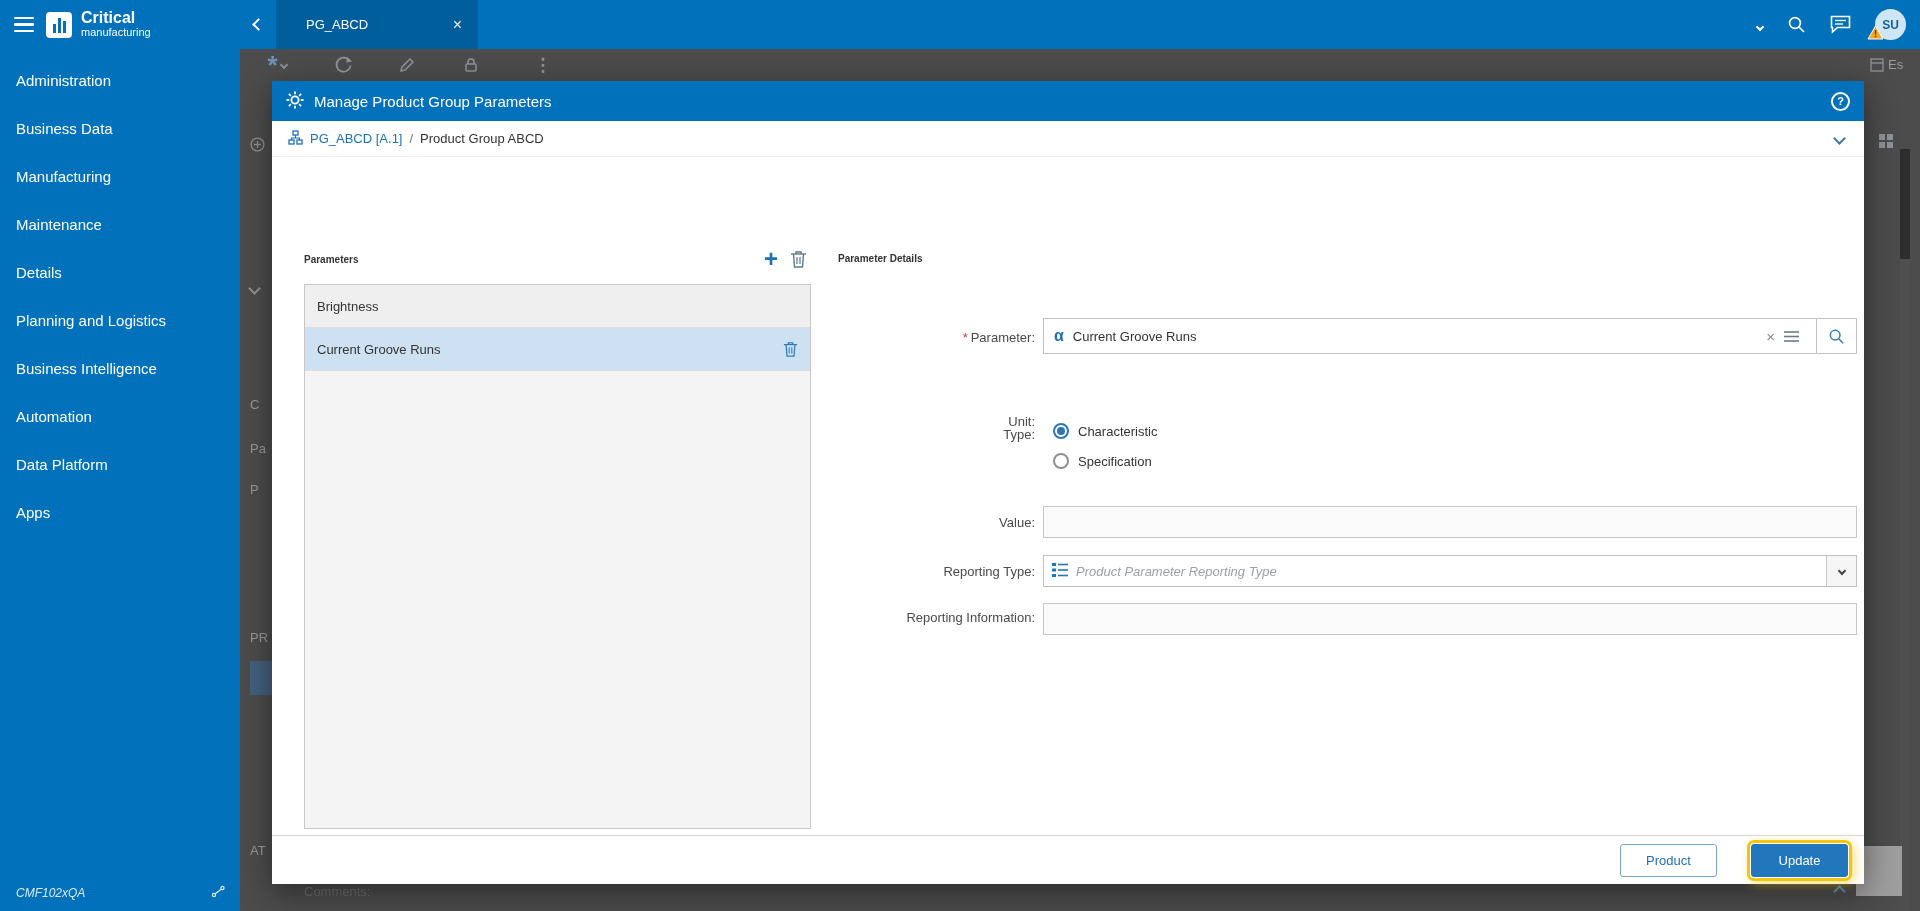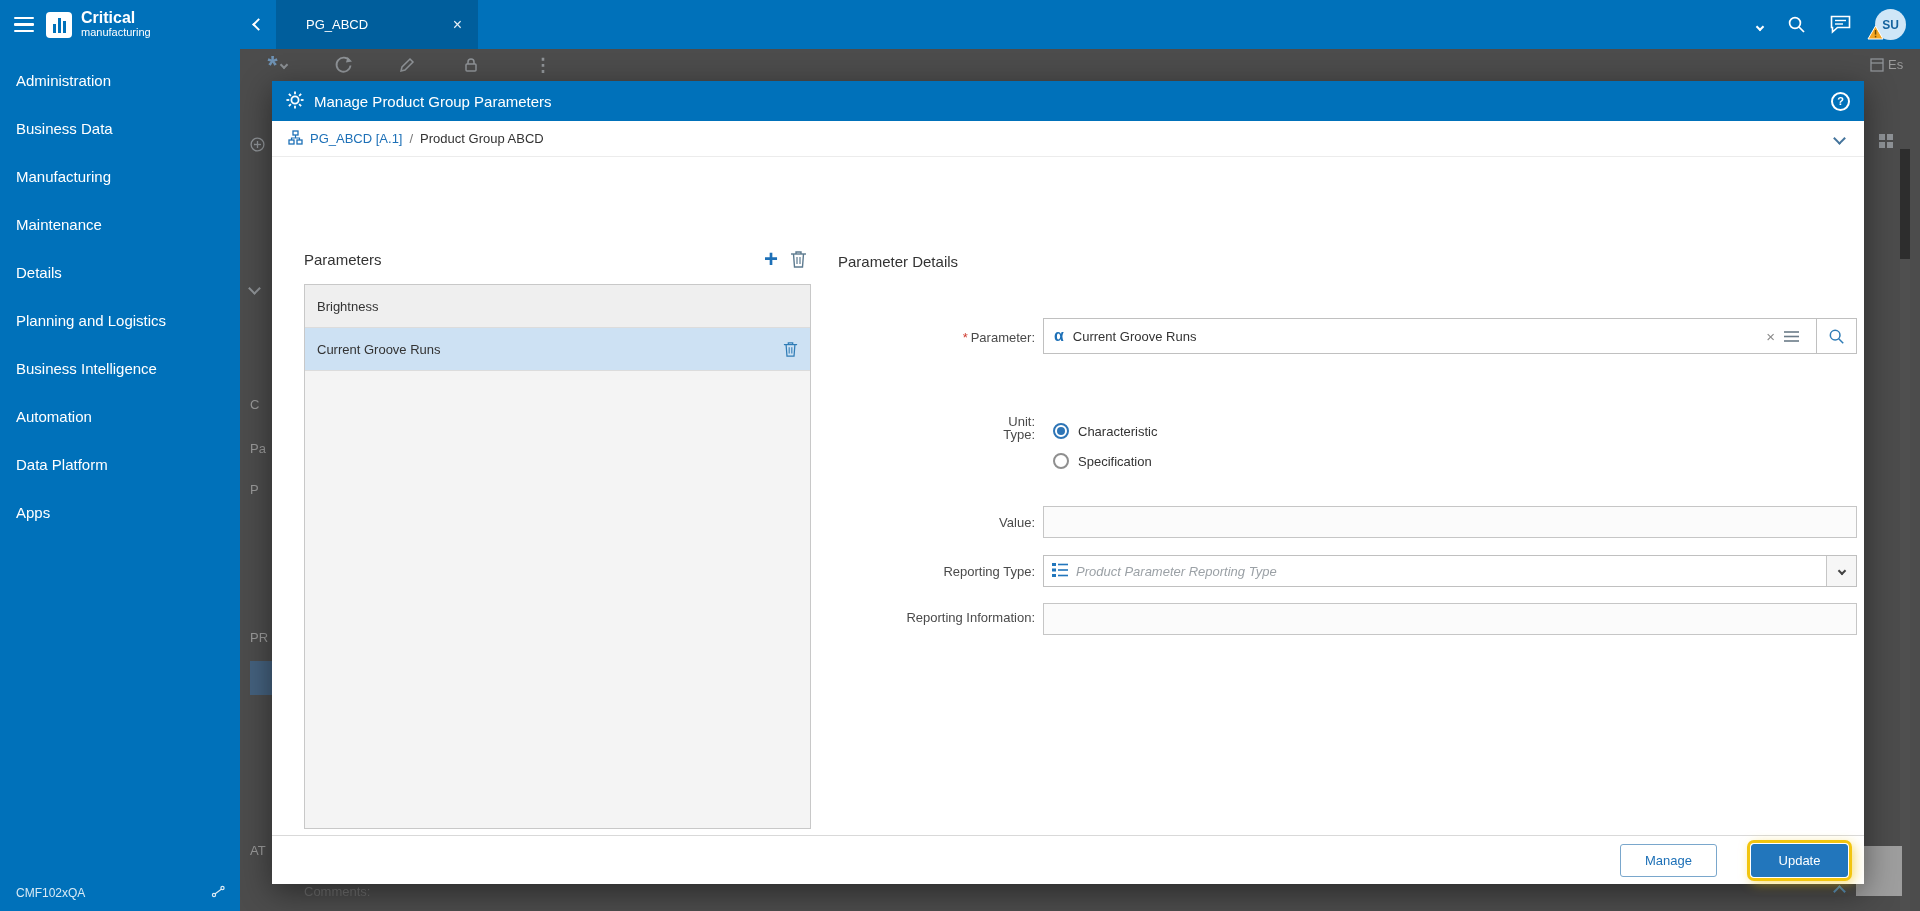--- a/index.html
+++ b/index.html
@@ -25,21 +25,21 @@
   .avatar .warn { position:absolute; left:-8px; bottom:-3px; }
   .chev { display:inline-block; width:9px; height:9px; border-right:2px solid currentColor; border-bottom:2px solid currentColor; }
   .chev.down { transform:rotate(45deg); }
   .chev.up { transform:rotate(-135deg); }
   .chev.left { transform:rotate(135deg); }
   .chev.small { width:6px; height:6px; }
 
   
   .sidebar { position:absolute; top:49px; left:0; width:240px; height:862px; background:#0071BA; z-index:60; padding-top:7px; }
   .nav-item { height:48px; display:flex; align-items:center; padding-left:16px; color:#fff; font-size:15px; cursor:pointer; }
-  .side-footer { position:absolute; bottom:10px; left:16px; right:14px; display:flex; align-items:center; justify-content:space-between; color:rgba(255,255,255,.85); font-size:12px; }
+  .side-footer { position:absolute; bottom:10px; left:16px; right:14px; display:flex; align-items:center; justify-content:space-between; color:rgba(255,255,255,.85); font-size:12px;font-style:italic; }
 
   
   .content { position:absolute; top:49px; left:240px; width:1680px; height:862px; background:#fff; }
   .dim-overlay { position:absolute; inset:0; background:rgba(0,0,0,0.70); z-index:30; }
   .bgdetail { position:absolute; inset:0; z-index:35; font-size:13px; color:#9a9a9a; }
   .bgtool { position:absolute; top:2px; width:30px; height:28px; display:flex; align-items:center; justify-content:center; color:#909498; }
   .frag { position:absolute; left:10px; color:#9a9a9a; font-size:13px; }
   .vscroll { position:absolute; left:1660px; top:100px; bottom:0; width:10px; background:#4f4f4f; }
   .vscroll .thumb { position:absolute; top:0; left:0; width:10px; height:110px; background:#2d2d2d; }
   .gray-square { position:absolute; left:1856px; top:846px; width:46px; height:50px; background:#9e9e9e; z-index:40; }
@@ -50,21 +50,21 @@
   .m-title { font-size:15px; }
   .m-help { margin-left:auto; width:19px; height:19px; border:2px solid #fff; border-radius:50%; font-size:11px; font-weight:bold; display:flex; align-items:center; justify-content:center; cursor:pointer; }
   .m-breadcrumb { height:36px; display:flex; align-items:center; gap:7px; padding:0 16px; border-bottom:1px solid #ececec; }
   .bc-link { color:#1d70b7; cursor:pointer; }
   .bc-sep { color:#777; }
   .bc-cur { color:#333; }
   .bc-collapse { margin-left:auto; color:#44749c; cursor:pointer; padding-right:4px; }
   .m-body { position:relative; height:727px; }
 
   .params-head { position:absolute; left:32px; top:88px; width:507px; display:flex; align-items:center; }
-  .params-title, .details-title { font-size:15px; color:#333; }
+  .params-title, .details-title { font-size:10px; color:#333;font-weight:bold; }
   .icon-btn { cursor:pointer; display:flex; align-items:center; justify-content:center; }
   .plus-btn { margin-left:auto; color:#1d70b7; font-size:24px; font-weight:bold; width:28px; }
   .trash-head { color:#5c7a8f; width:26px; }
   .plist { position:absolute; left:32px; top:127px; width:507px; height:545px; border:1px solid #c8c8c8; background:#f4f4f4; }
   .plist-row { height:43px; display:flex; align-items:center; padding:0 12px; font-size:13px; color:#333; border-bottom:1px solid #dcdcdc; background:#efefef; cursor:pointer; }
   .plist-row.selected { background:#cde1f3; }
   .plist-row .row-trash { margin-left:auto; color:#2f7cb6; }
 
   .details-title { position:absolute; left:566px; top:96px; }
   .flabel { position:absolute; width:240px; text-align:right; color:#4a4a4a; font-size:13px; line-height:15px; }
@@ -366,16 +366,16 @@
     <span class="flabel" style="left:523px; top:453px;">Reporting Information:</span>
     <input class="txt-input" style="top: 446px;" value="">
 
     <div class="comments-bar">
       <span>Comments:</span>
       <span class="comments-collapse"><span class="chev up"></span></span>
     </div>
   </div>
 
   <div class="m-footer">
-    <button class="btn btn-cancel">Manage</button>
+    <button class="btn btn-cancel">Product</button>
     <button class="btn btn-update">Update</button>
   </div>
 </div>
 
 </body></html>

